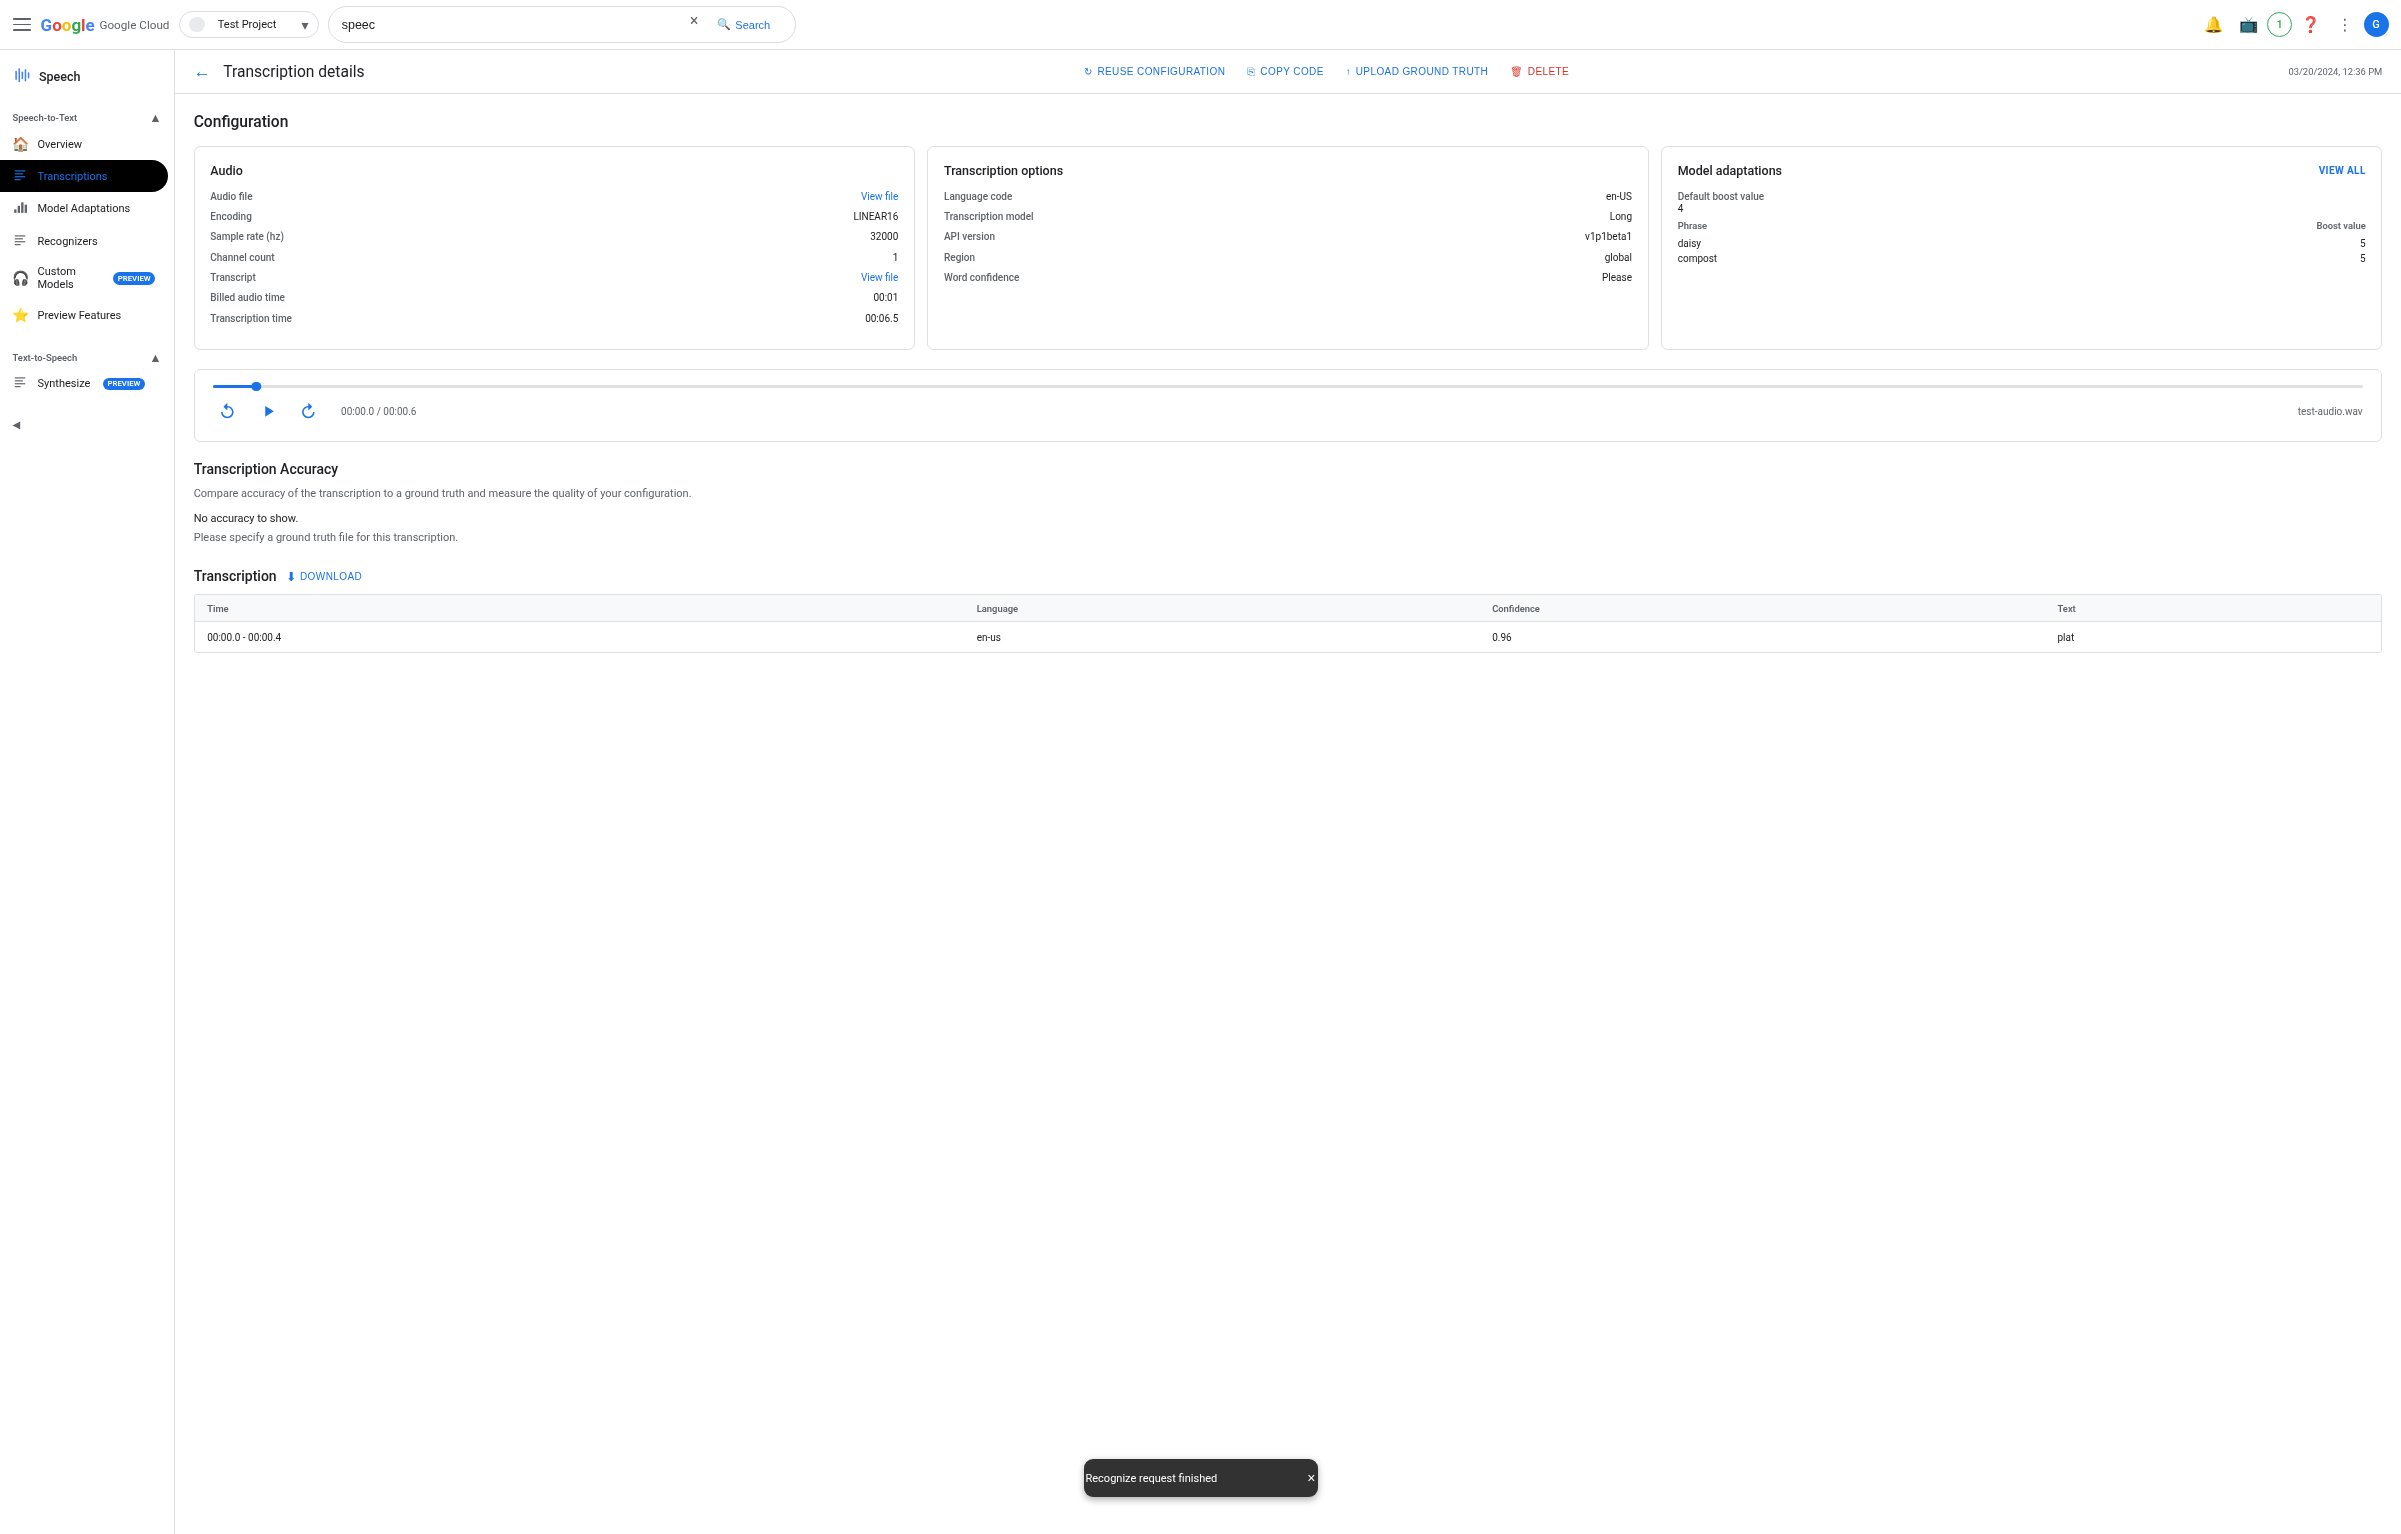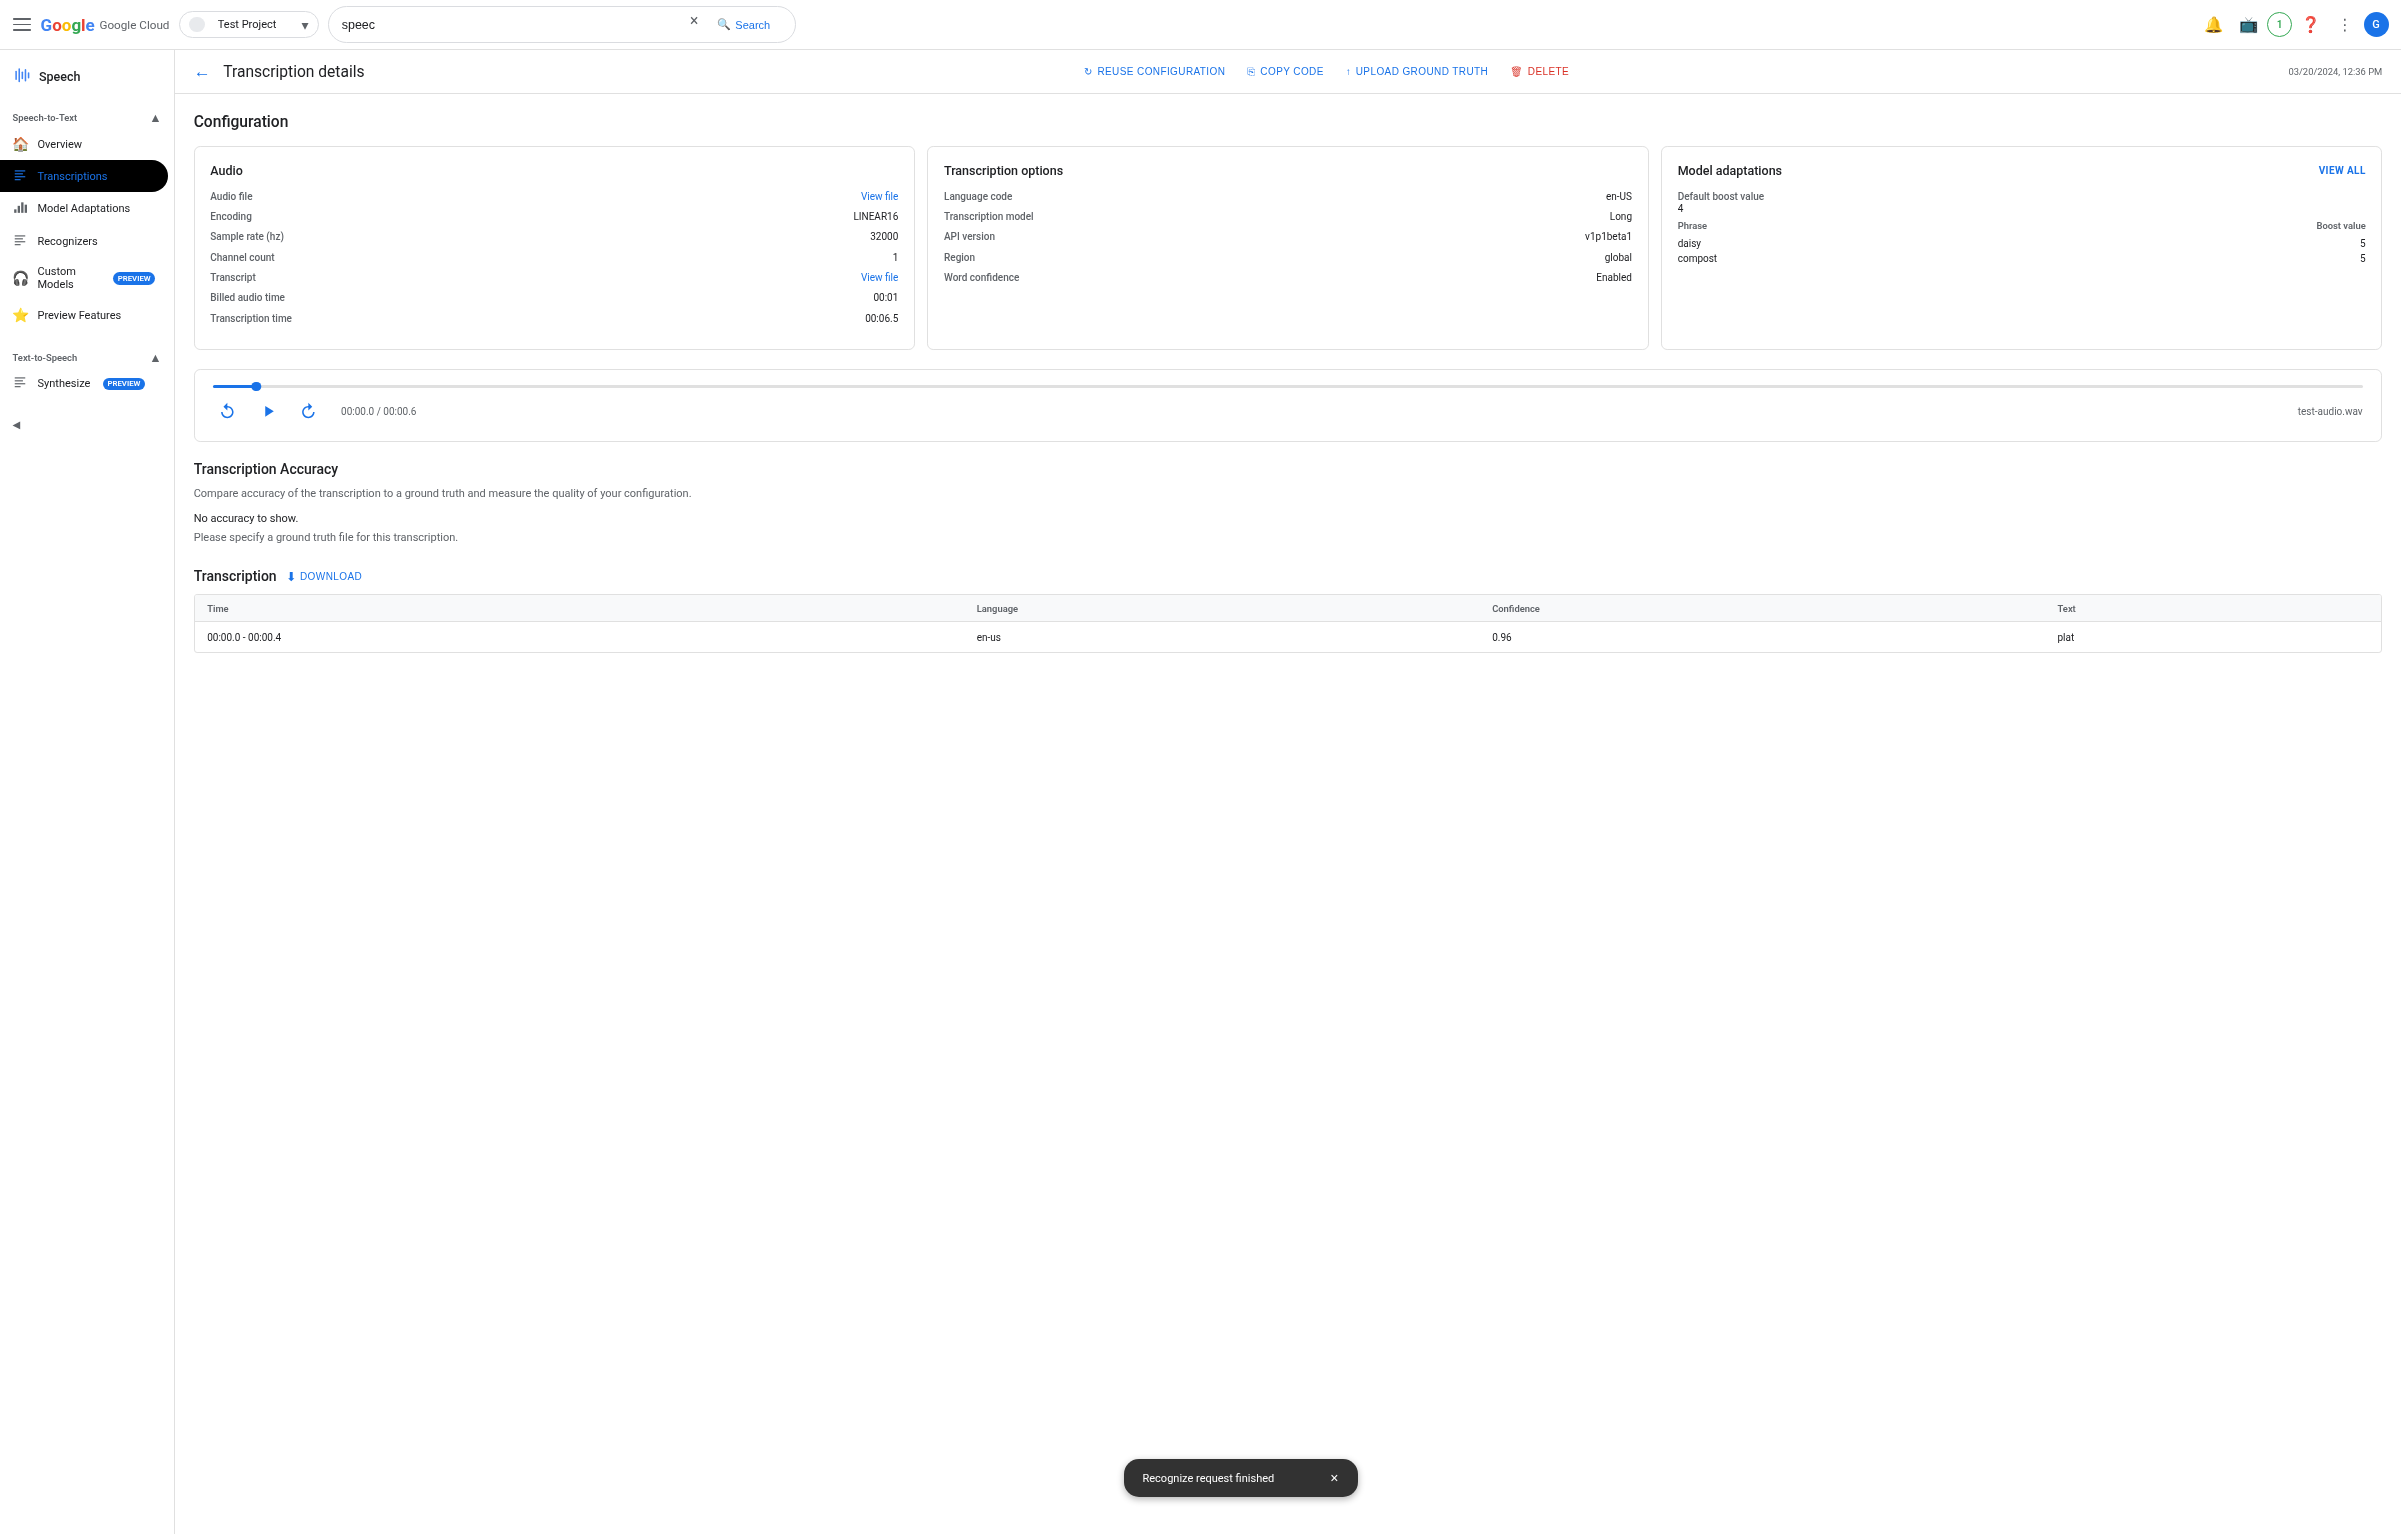--- a/index.html
+++ b/index.html
@@ -137,23 +137,23 @@
     .download-btn { display: flex; align-items: center; gap: 3.1px; color: #1a73e8; font-size: 10px; font-weight: 500; cursor: pointer; text-transform: uppercase; letter-spacing: 0.4px; background: none; border: none; }
     .table-container { border: 0.8px solid #e0e0e0; border-radius: 3.1px; overflow: hidden; }
     .table { width: 100%; border-collapse: collapse; }
     .table th { background: #f8f9fa; font-size: 9.4px; font-weight: 600; color: #5f6368; padding: 7.8px 12.5px; text-align: left; border-bottom: 0.8px solid #e0e0e0; }
     .table td { padding: 9.4px 12.5px; font-size: 10px; color: #202124; border-bottom: 0.8px solid #f1f3f4; }
     .table tr:last-child td { border-bottom: none; }
 
     
     .snackbar {
       position: fixed; bottom: 37px; left: 50%; transform: translateX(-50%);
-      background: #323232; color: #fff; padding: 11px 19px;
-      border-radius: 15px; display: flex; align-items: center; gap: 12.5px;
-      font-size: 11px; z-index: 200; min-width: 234px; box-shadow: 0 2.3px 7.8px rgba(0,0,0,0.3); margin-left: 40px;
+      background: #323232; color: #fff; padding: 11px 2px;
+      border-radius: 9px; display: flex; align-items: center; gap: 12.5px;
+      font-size: 11px; z-index: 200; min-width: 234px; box-shadow: 0 2.3px 7.8px rgba(0,0,0,0.3);
     }
     .snackbar-close { background: none; border: none; color: #fff; cursor: pointer; font-size: 14px; margin-left: auto; }
     .collapse-sidebar { display: flex; align-items: center; gap: 6.2px; cursor: pointer; color: #5f6368; padding: 6.2px 0; font-size: 10px; }
   </style>
 </head>
 <body>
 
 <nav class="top-nav">
   <div class="nav-hamburger">
     <span></span>
@@ -367,21 +367,21 @@
           <div class="card-row">
             <span class="card-row-label">API version</span>
             <span class="card-row-value">v1p1beta1</span>
           </div>
           <div class="card-row">
             <span class="card-row-label">Region</span>
             <span class="card-row-value">global</span>
           </div>
           <div class="card-row">
             <span class="card-row-label">Word confidence</span>
-            <span class="card-row-value">Enabled</span>
+            <span class="card-row-value">Please</span>
           </div>
         </div>
 
         <div class="config-card">
           <div style="display:flex; align-items:center; margin-bottom:12.5px;">
             <div class="card-title" style="margin-bottom:0;">Model adaptations</div>
             <a class="view-all-btn" style="margin-left:auto;">VIEW ALL</a>
           </div>
           <div class="default-boost-label">Default boost value</div>
           <div class="default-boost">4</div>

